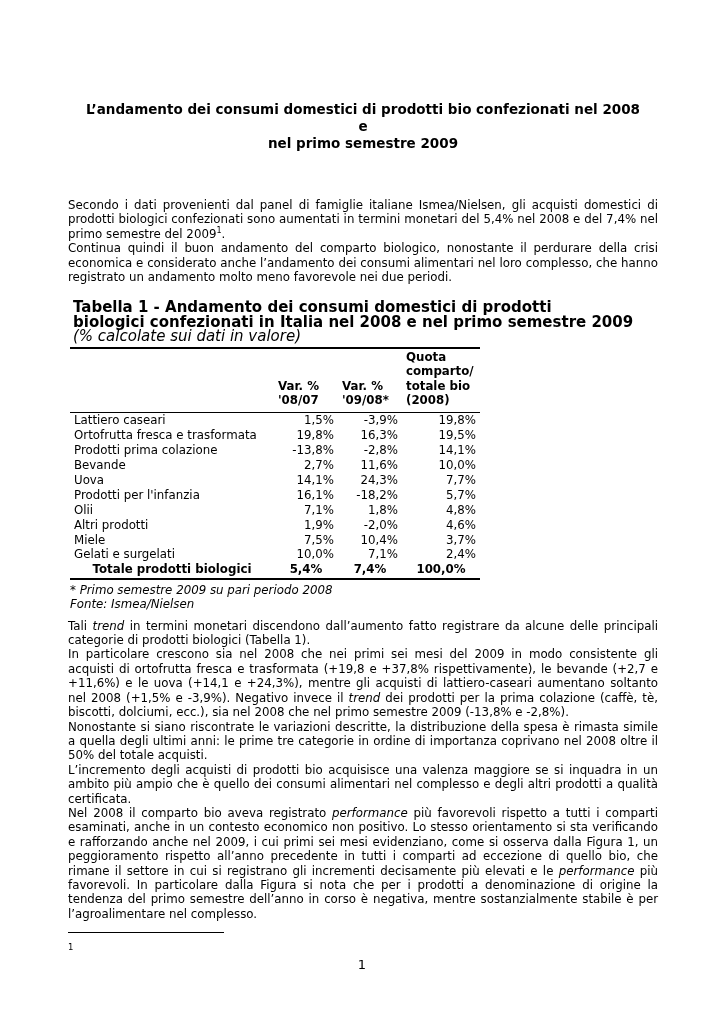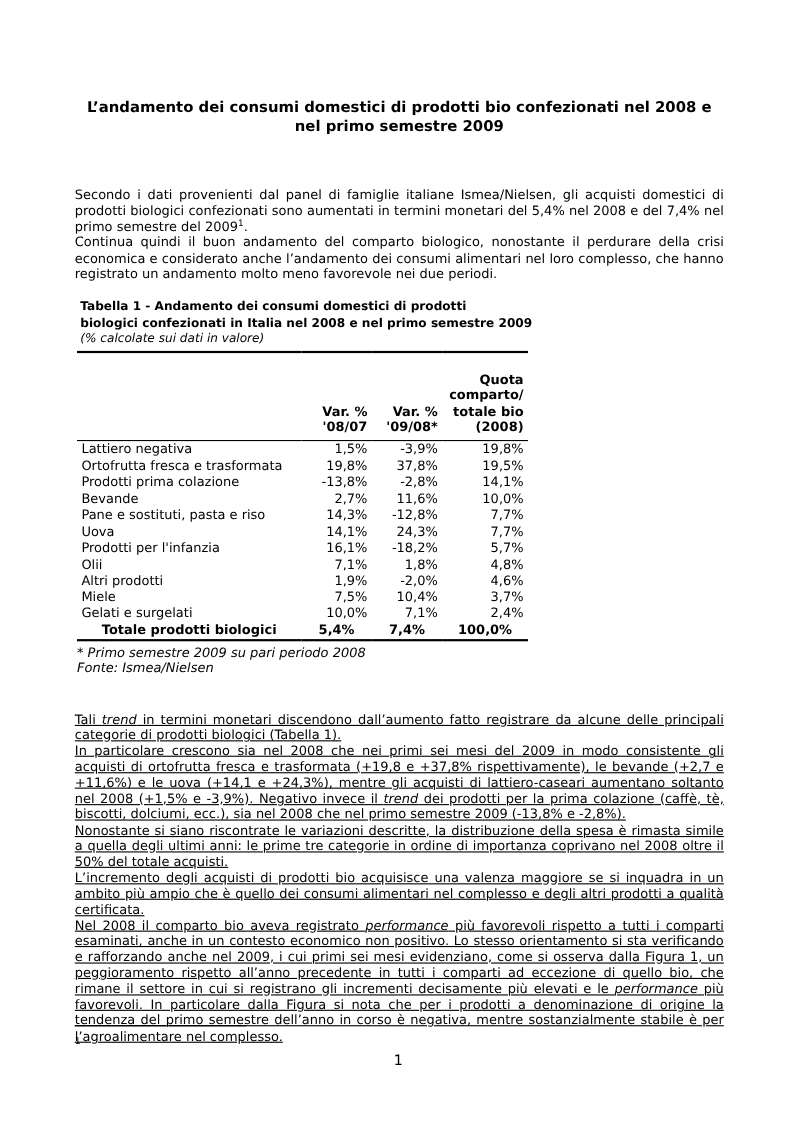--- a/index.html
+++ b/index.html
@@ -6,55 +6,55 @@
   body {
     width: 724px; height: 1024px; background: #ffffff; color: #000000;
     font-family: "DejaVu Sans", sans-serif;
   }
   .page {
     position: relative; width: 724px; height: 1024px; overflow: hidden;
     box-sizing: border-box; padding: 84px 66px 0 68px; background: #ffffff;
   }
   .doc-title {
     font-size: 13.5px; font-weight: bold; text-align: center;
-    line-height: 17px; white-space: pre-line; margin: 6px;
+    line-height: 17px; white-space: pre-line; margin: 17px;
   }
   .intro { margin-top: 46px; }
   p.just {
     margin: 0; text-align: justify; font-size: 11.8px; line-height: 14.4px;
   }
   sup.fnref { font-size: 8px; line-height: 0; }
   .table-block { margin-top: 16px; }
   .tcaption {
-    font-size: 11px; line-height: 14.4px; margin-left: 5px;
+    font-size: 15px; line-height: 14.4px; margin-left: 5px;
   }
   .tcaption.bold { font-weight: bold; white-space: pre-line; }
   .tcaption.italic { font-style: italic; }
   table.t1 {
     border-collapse: collapse; margin-top: 3px; margin-left: 2px;
     border-top: 2px solid #000; border-bottom: 2px solid #000;
     font-size: 11.8px;
   }
   table.t1 th {
     font-weight: bold; vertical-align: bottom; white-space: pre-line;
-    line-height: 14.6px; padding: 17px 4px 4px; text-align: right;
+    line-height: 14.6px; padding: 1px 4px 4px; text-align: left;
     border-bottom: 1.5px solid #000;
   }
   th.w-cat { width: 196px; }
   th.w-v   { width: 56px; }
   th.w-q   { width: 70px; }
   table.t1 td { padding: 0.6px 4px; line-height: 13.8px; }
   td.cat { text-align: left; padding-left: 3px; }
   td.num { text-align: right; padding-right: 8px; }
   tr.total td { font-weight: bold; text-align: center; }
   .tnote {
     font-size: 11.8px; font-style: italic; line-height: 14.4px; margin-left: 2px;
   }
   .tnotes { margin-top: 3px; }
-  .bodytext { margin-top: 32px; text-decoration: underline; }
+  .bodytext { margin-top: 7px; }
   .footnote-block { position: absolute; left: 68px; top: 932px; width: 590px; }
   .fn-rule { width: 156px; border-top: 1px solid #000; margin-bottom: 9px; }
   .footnote { display: flex; align-items: flex-start; font-size: 11px; line-height: 13.5px; }
   .fn-marker { width: 52px; flex: 0 0 52px; font-size: 8.5px; line-height: 11px; }
   .page-number {
     position: absolute; left: 0; right: 0; top: 957px;
     text-align: center; font-size: 13px;
   }
 </style>
 </head>
@@ -84,48 +84,42 @@
           <th class="w-v">Var. %
 '09/08*</th>
           <th class="w-q">Quota
 comparto/
 totale bio
 (2008)</th>
         </tr>
       </thead>
       <tbody>
         <tr>
-          <td class="cat">Lattiero negativa</td>
+          <td class="cat">Lattiero caseari</td>
           <td class="num">1,5%</td>
           <td class="num">-3,9%</td>
           <td class="num">19,8%</td>
         </tr>
         <tr>
           <td class="cat">Ortofrutta fresca e trasformata</td>
           <td class="num">19,8%</td>
-          <td class="num">37,8%</td>
+          <td class="num">16,3%</td>
           <td class="num">19,5%</td>
         </tr>
         <tr>
           <td class="cat">Prodotti prima colazione</td>
           <td class="num">-13,8%</td>
           <td class="num">-2,8%</td>
           <td class="num">14,1%</td>
         </tr>
         <tr>
           <td class="cat">Bevande</td>
           <td class="num">2,7%</td>
           <td class="num">11,6%</td>
           <td class="num">10,0%</td>
-        </tr>
-        <tr>
-          <td class="cat">Pane e sostituti, pasta e riso</td>
-          <td class="num">14,3%</td>
-          <td class="num">-12,8%</td>
-          <td class="num">7,7%</td>
         </tr>
         <tr>
           <td class="cat">Uova</td>
           <td class="num">14,1%</td>
           <td class="num">24,3%</td>
           <td class="num">7,7%</td>
         </tr>
         <tr>
           <td class="cat">Prodotti per l'infanzia</td>
           <td class="num">16,1%</td>

